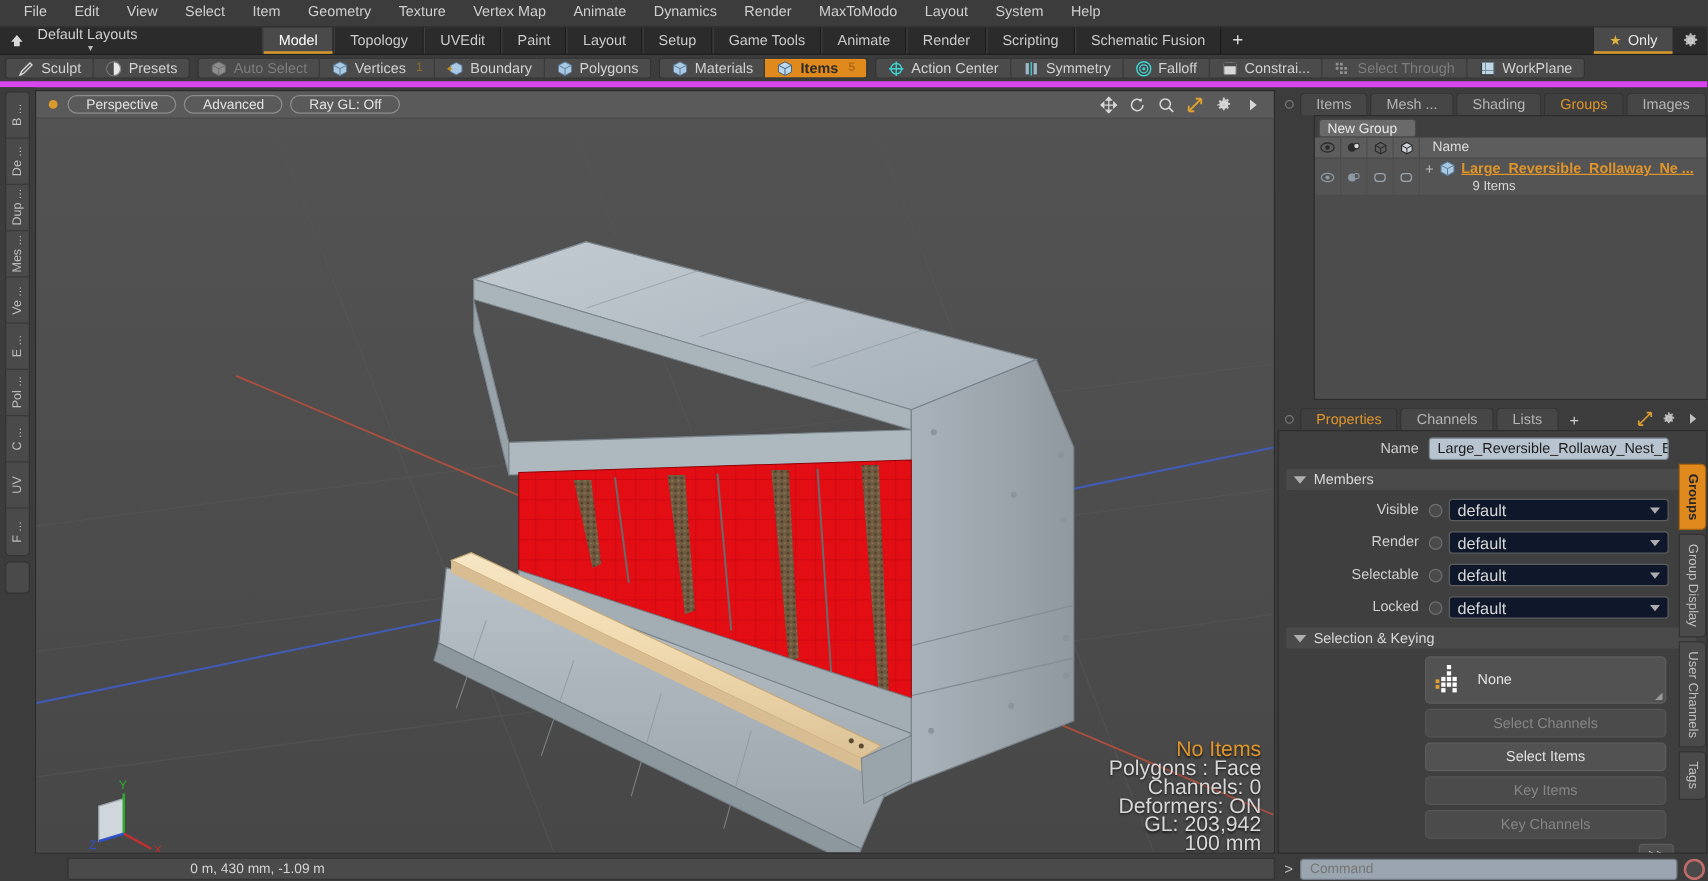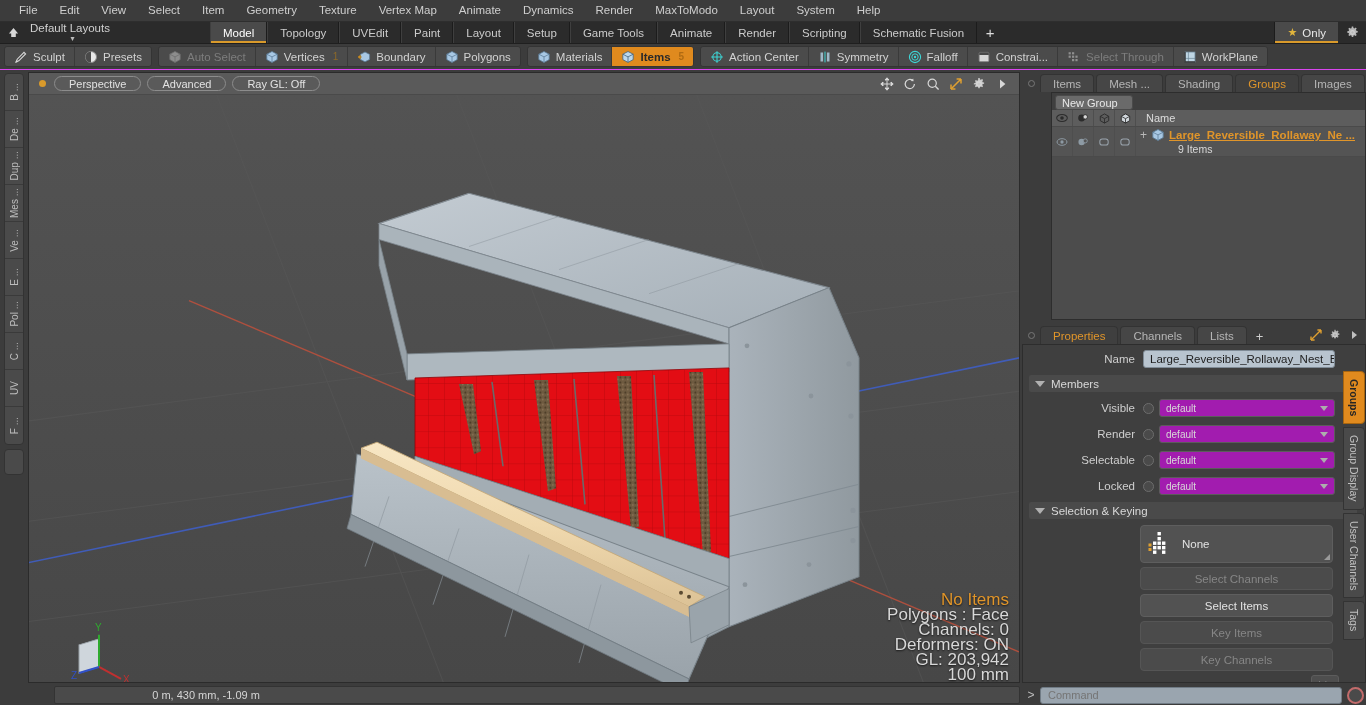--- a/index.html
+++ b/index.html
@@ -30,21 +30,21 @@
   .lb-tab.active::after { content:""; position:absolute; left:0; right:0; bottom:0; height:2px; background:#d99a2b; }
   .lb-plus { width:26px; display:flex; align-items:center; justify-content:center; font-size:15px; color:#ddd; cursor:default; }
   .lb-right { display:flex; align-items:stretch; margin-left:auto; }
   .lb-only { display:flex; align-items:center; gap:5px; padding:0 12px; background:#4a4a4a; color:#e8e8e8; font-size:11.5px;
              position:relative; border-left:1px solid #1c1c1c; cursor:default; }
   .lb-only::after { content:""; position:absolute; left:0; right:0; bottom:0; height:2px; background:#d99a2b; }
   .lb-only .star { color:#e0b43c; font-size:11px; }
   .lb-gear { width:28px; display:flex; align-items:center; justify-content:center; cursor:default; }
 
   
-  .toolbar { height:26px; background:#3c3c3c; display:flex; align-items:stretch; flex:none; border-bottom:1px solid #d946ef;
+  .toolbar { height:26px; background:#3c3c3c; display:flex; align-items:stretch; flex:none; border-bottom:5px solid #d946ef;
              padding:2px 0; }
   .tb-grp { display:flex; align-items:stretch; background:#4b4b4b; border-radius:3px; margin-right:6px; overflow:hidden;
             border:1px solid #343434; }
   .tb-grp.first { margin-left:4px; }
   .tb-btn { display:flex; align-items:center; gap:5px; padding:0 9px; font-size:11.5px; color:#d2d2d2; cursor:default;
             border-right:1px solid #3a3a3a; white-space:nowrap; position:relative; }
   .tb-btn:last-child { border-right:none; }
   .tb-btn.active { background:#e08a1e; color:#2a2a2a; font-weight:bold; }
   .tb-btn.dim { color:#7d7d7d; }
   .tb-btn .cnt { font-size:10px; color:#8d6a2a; margin-left:3px; }
@@ -124,22 +124,22 @@
   
   .propsarea { display:flex; flex-direction:column; min-height:0; flex:1; }
   .propbox { flex:1; background:#3f3f3f; border:1px solid #2d2d2d; display:flex; flex-direction:column; min-height:0; position:relative; }
   .prop-scroll { flex:1; overflow:hidden; padding-top:4px; }
 
   .frow { height:20px; display:flex; align-items:center; margin-bottom:6px; padding-right:8px; }
   .frow .flab { width:120px; text-align:right; padding-right:8px; font-size:11.5px; color:#cfcfcf; white-space:nowrap; }
   .finput { flex:1; height:18px; background:#b8c4cf; border:1px solid #7f8b96; border-radius:3px; display:flex; align-items:center;
             padding:0 6px; font-size:11.5px; color:#1d1d1d; overflow:hidden; white-space:nowrap; }
   .fradio { width:11px; height:11px; border-radius:50%; border:1px solid #6d6d6d; background:#4a4a4a; margin-right:5px; flex:none; }
-  .fselect { flex:1; height:18px; background:#a21caf; border:1px solid #5c5c5c; border-radius:3px; display:flex; align-items:center;
-             padding:4px 6px; font-size:10px; color:#d8d8d8; position:relative; cursor:default; }
+  .fselect { flex:1; height:18px; background:#0f172a; border:1px solid #5c5c5c; border-radius:3px; display:flex; align-items:center;
+             padding:4px 6px; font-size:13px; color:#d8d8d8; position:relative; cursor:default; }
   .fselect .arw { margin-left:auto; width:0; height:0; border-left:4px solid transparent; border-right:4px solid transparent;
                   border-top:5px solid #adadad; }
 
   .sechead { height:17px; background:#4a4a4a; display:flex; align-items:center; padding-left:6px; font-size:11.5px; color:#d8d8d8;
              margin:2px 8px 6px 6px; border-radius:2px; cursor:default; }
   .sechead .tri { width:0; height:0; border-left:5px solid transparent; border-right:5px solid transparent;
                   border-top:6px solid #b0b0b0; margin-right:6px; }
 
   .btnrow { display:flex; justify-content:flex-end; padding-right:32px; margin-bottom:4px; }
   .pbtn { width:193px; height:23px; background:#525252; border:1px solid #5e5e5e; border-radius:4px; display:flex; align-items:center;

